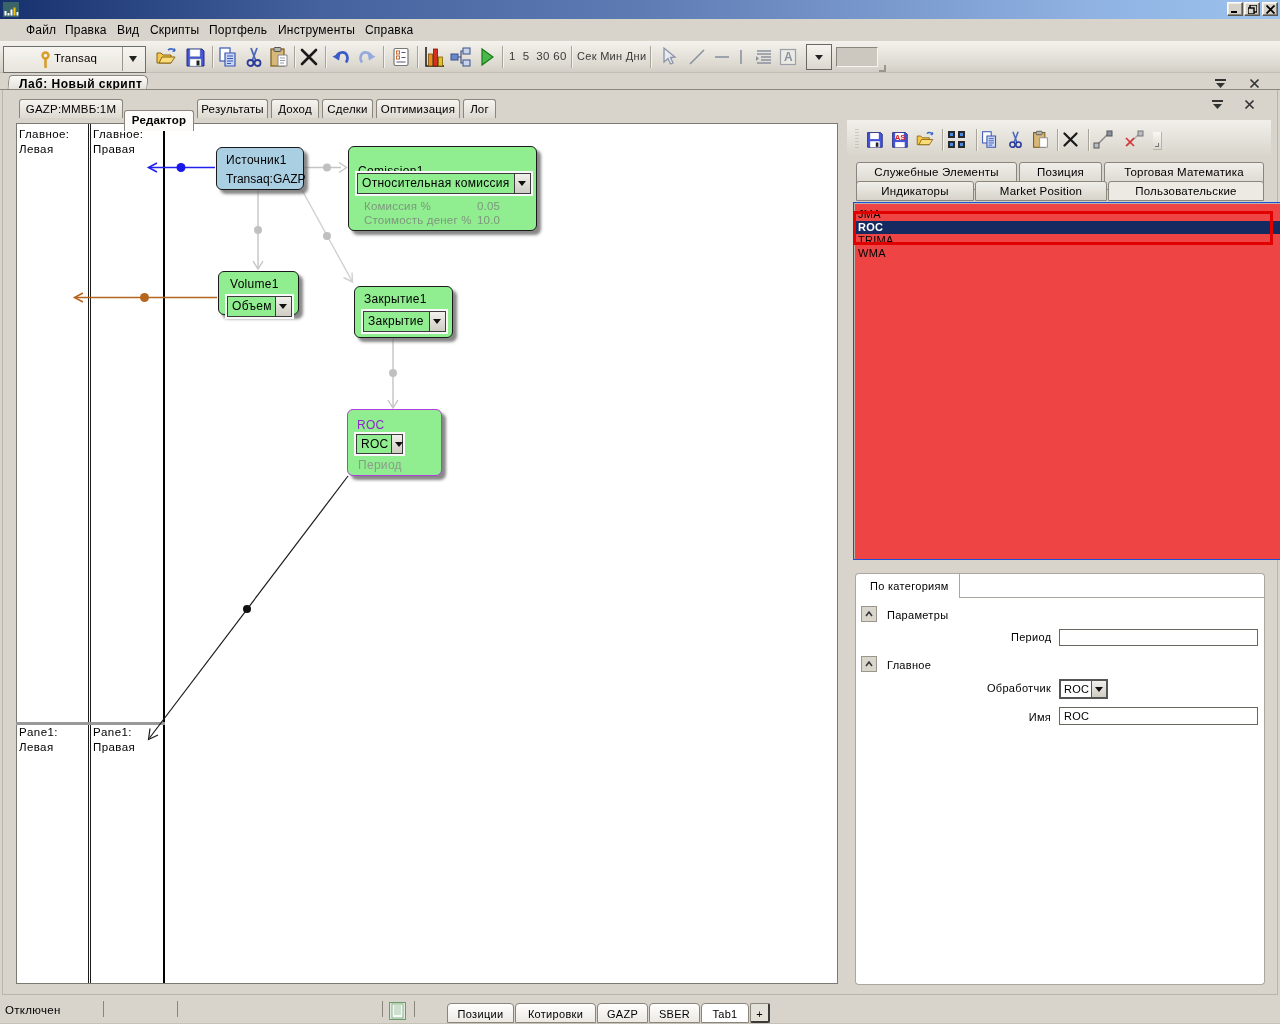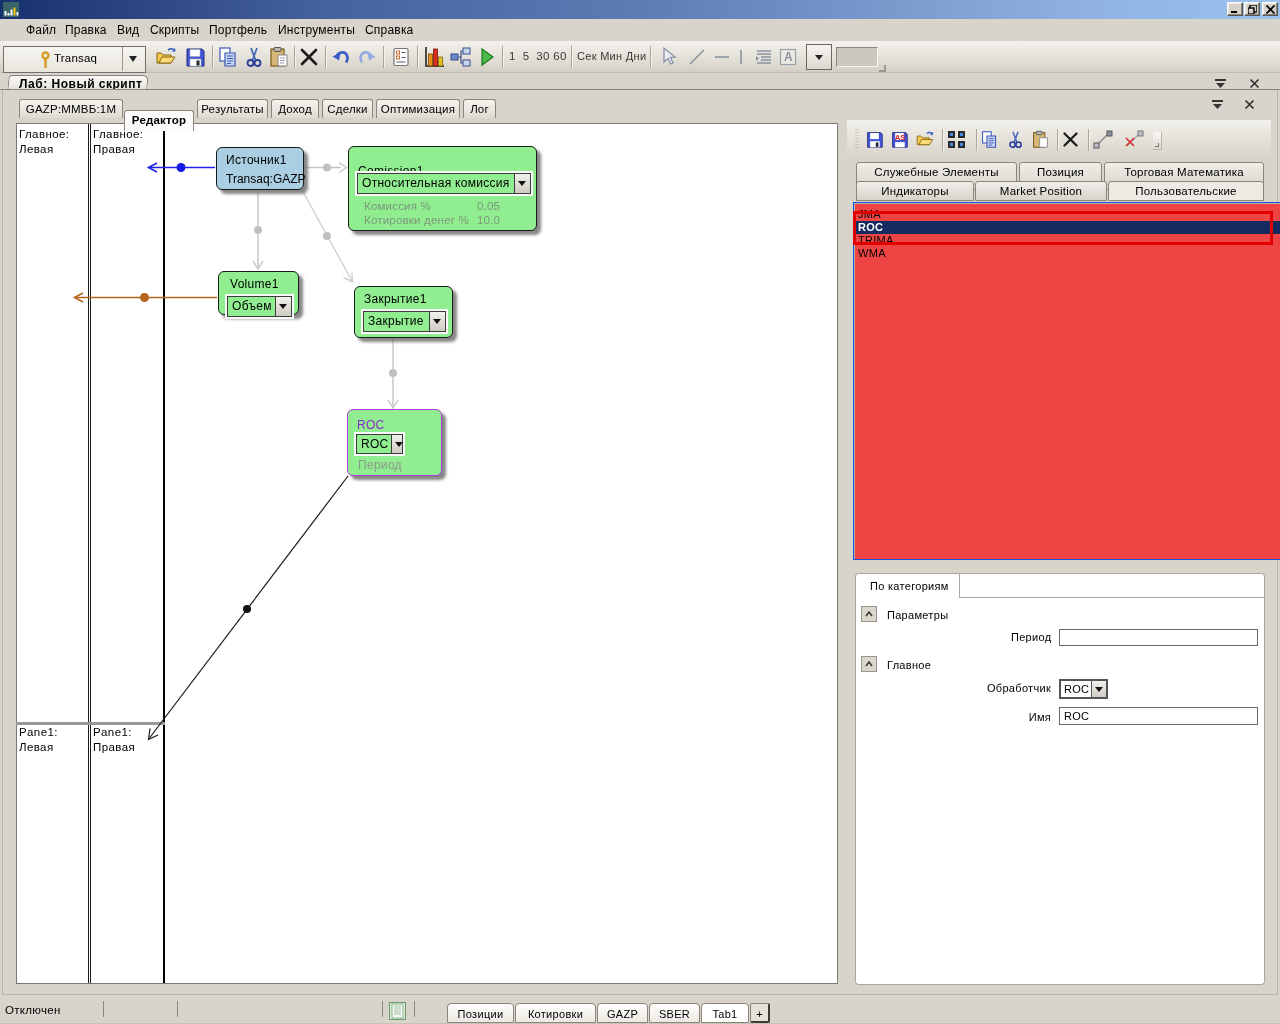--- a/index.html
+++ b/index.html
@@ -342,21 +342,21 @@
     </div>
 
     <div class="node" style="left:331px; top:21.5px; width:189px; height:85px;">
       <div class="title" style="top:17px;">Comission1</div>
       <div class="ndrop" style="left:8px; top:26px; width:174px; height:21px;">
         <div class="txt">Относительная комиссия</div>
           <div class="btn"></div>
       </div>
       <div class="gparam" style="position:absolute; left:15px; top:53px;">Комиссия %</div>
       <div class="gparam" style="position:absolute; left:128px; top:53px;">0.05</div>
-      <div class="gparam" style="position:absolute; left:15px; top:67px;">Котировки денег %</div>
+      <div class="gparam" style="position:absolute; left:15px; top:67px;">Стоимость денег %</div>
       <div class="gparam" style="position:absolute; left:128px; top:67px;">10.0</div>
     </div>
 
     <div class="node" style="left:201px; top:147px; width:81px; height:44px;">
       <div class="title" style="left:11px;">Volume1</div>
       <div class="ndrop" style="left:8px; top:24px; width:65px; height:21px;">
         <div class="txt">Объем</div>
           <div class="btn"></div>
       </div>
     </div>

